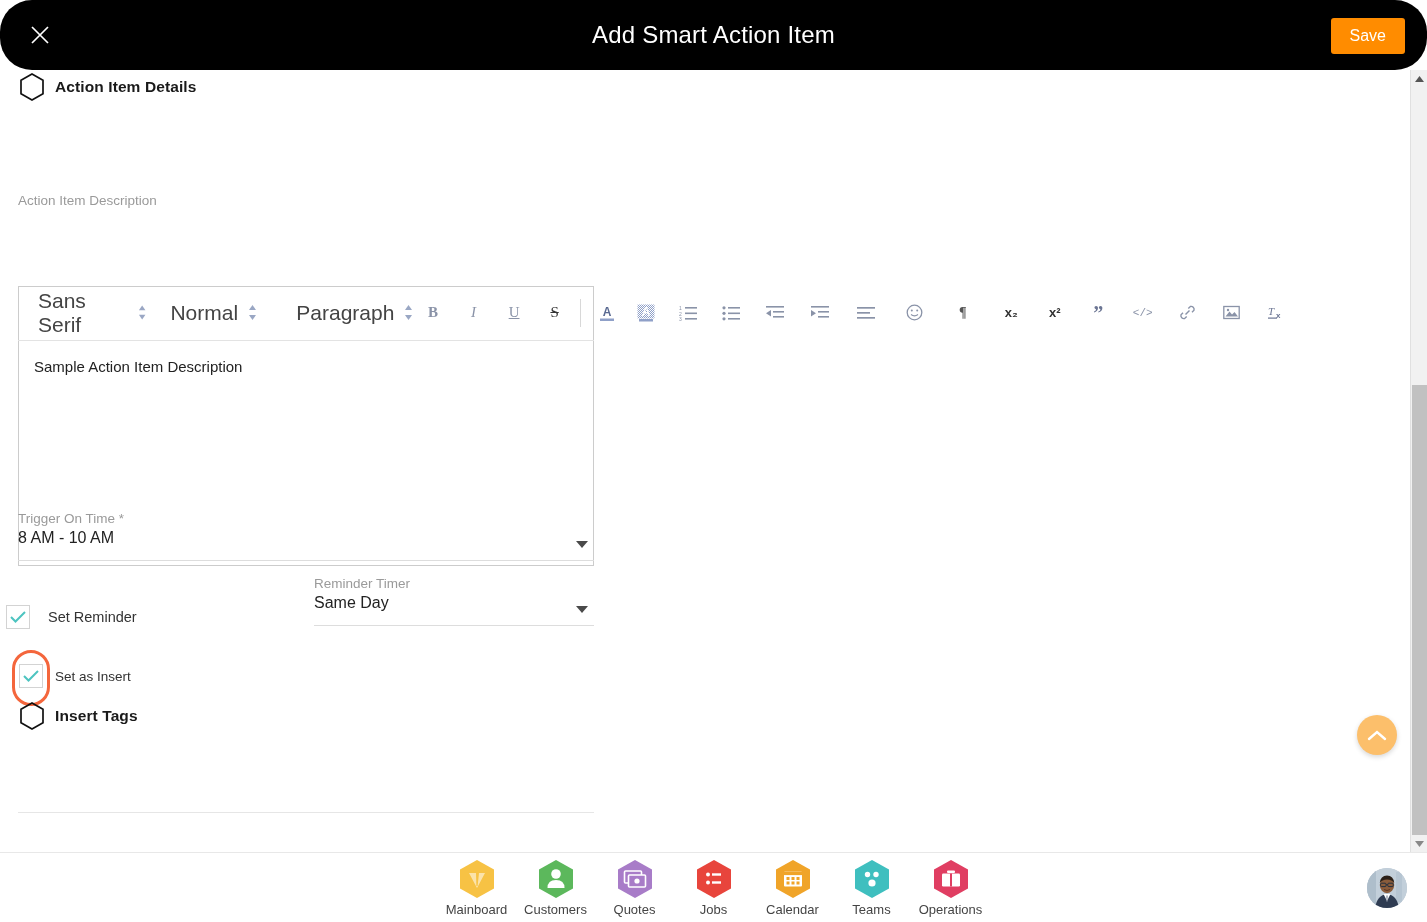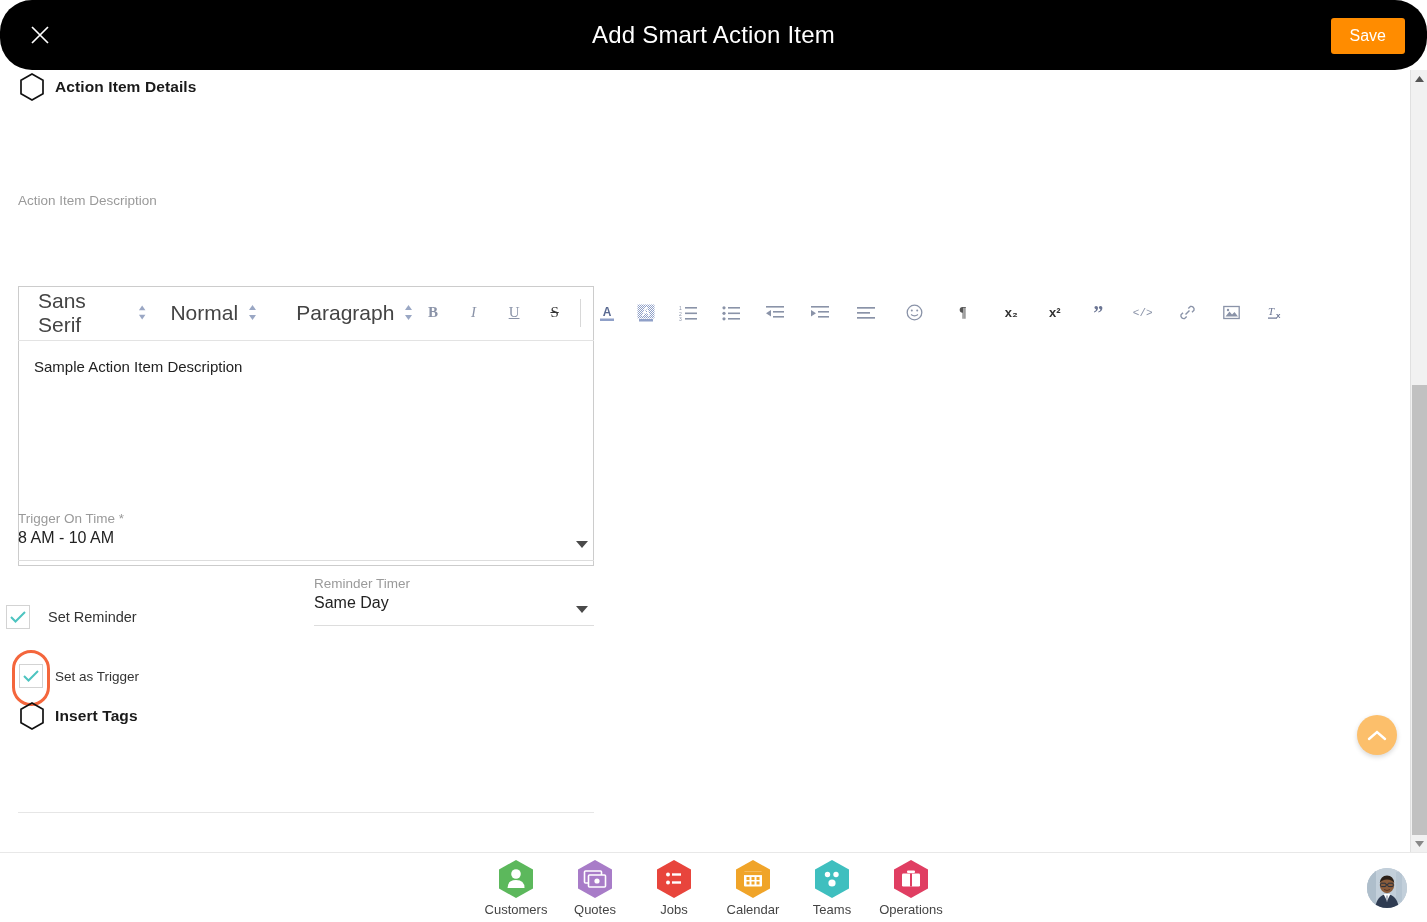--- a/index.html
+++ b/index.html
@@ -475,21 +475,21 @@
       </span>
       <span class="cb-label-big">Set Reminder</span>
     </div>
 
     <div class="checkbox-row" style="left:19px; top:594px;">
       <span class="cbox">
         <svg width="16" height="12" viewBox="0 0 16 12">
           <path d="M1 6 L5.5 10.5 L15 1" stroke="#4dc4c0" stroke-width="2" fill="none"></path>
         </svg>
       </span>
-      <span class="cb-label-small">Set as Trigger</span>
+      <span class="cb-label-small">Set as Insert</span>
     </div>
     <div class="focus-ring" style="left:12px; top:580px;"></div>
 
     <div class="section-head" style="left:18px; top:631px;">
       <svg class="hexagon-icon" viewBox="0 0 28 30">
         <path d="M14 2 L25 8.2 L25 21.8 L14 28 L3 21.8 L3 8.2 Z" fill="none" stroke="#111111" stroke-width="1.7"></path>
       </svg>
       <span class="section-title">Insert Tags</span>
     </div>
 
@@ -512,20 +512,28 @@
     <div class="sb-arrow down">
       <svg width="9" height="6" viewBox="0 0 9 6">
         <path d="M4.5 6 L0 0 L9 0 Z" fill="#888888"></path>
       </svg>
     </div>
   </div>
 
   <div class="bottom-nav">
     <div class="nav-items">
 
+      <div class="nav-item">
+        <svg class="nav-hex" viewBox="0 0 38 40">
+          <path d="M19 1 L36 10.5 L36 29.5 L19 39 L2 29.5 L2 10.5 Z" fill="#f7c244"></path>
+          <path d="M11 14 L27 14 L19 29 Z" fill="#ffffff" opacity="0.55"></path>
+          <path d="M18 14 L21 14 L19.6 27 L18.4 27 Z" fill="#f7c244"></path>
+        </svg>
+        <span class="nav-label">Mainboard</span>
+      </div>
 
       <div class="nav-item">
         <svg class="nav-hex" viewBox="0 0 38 40">
           <path d="M19 1 L36 10.5 L36 29.5 L19 39 L2 29.5 L2 10.5 Z" fill="#5cb85c"></path>
           <circle cx="19" cy="15" r="4.8" fill="#ffffff"></circle>
           <path d="M10.5 29 Q10.5 21 19 21 Q27.5 21 27.5 29 Z" fill="#ffffff"></path>
         </svg>
         <span class="nav-label">Customers</span>
       </div>
 

